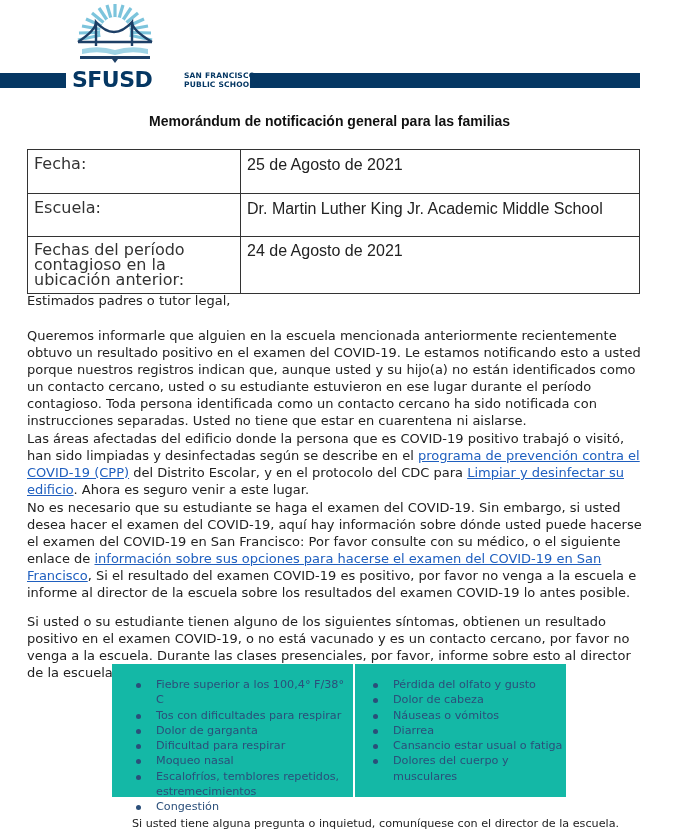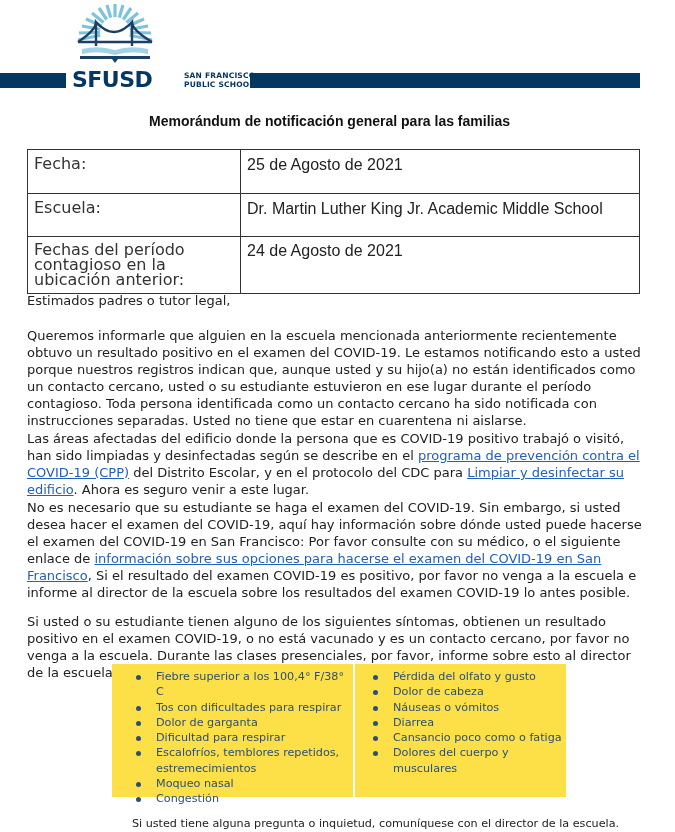--- a/index.html
+++ b/index.html
@@ -21,21 +21,21 @@
   table.info td.lbl { width: 200px; font-size: 16px; color: #333333; line-height: 15px; }
   table.info td.val { font-family: "Liberation Sans", sans-serif; font-size: 16px; color: #222222; }
   table.info tr.r1 td { height: 31px; }
   table.info tr.r2 td { height: 30px; }
   table.info tr.r3 td { height: 27px; padding-top: 5px; }
 
   .para { position: absolute; left: 27px; width: 615px; font-size: 13px; line-height: 17px; color: #222222; }
   .para a { color: #1f5fbf; text-decoration: underline; }
 
   .symptoms { position: absolute; left: 112px; top: 664px; width: 454px; height: 133px; display: flex; }
-  .sym-col { background: #fde047; height: 100%; box-sizing: border-box; padding-top: 5px; }
+  .sym-col { background: #14b8a6; height: 100%; box-sizing: border-box; padding-top: 13px; }
   .sym-col.c1 { width: 241px; margin-right: 2px; }
   .sym-col.c2 { width: 211px; }
   .sym-col ul { margin: 0; padding: 0 0 0 44px; list-style: none; }
   .sym-col li { position: relative; font-size: 11.2px; line-height: 15.3px; color: #2b4f7a; }
   .sym-col li::before { content: ""; position: absolute; left: -20px; top: 6px; width: 5px; height: 5px; border-radius: 50%; background: #2b4f7a; }
 
   .closing { position: absolute; left: 0; top: 817px; width: 675px; text-align: center; font-size: 11.2px; color: #222222; margin-left: 38px; }
 </style>
 </head>
 <body>
@@ -108,30 +108,30 @@
 
 <div class="para" style="top:613px;">Si usted o su estudiante tienen alguno de los siguientes síntomas, obtienen un resultado positivo en el examen COVID-19, o no está vacunado y es un contacto cercano, por favor no venga a la escuela. Durante las clases presenciales, por favor,  informe sobre esto al director de la escuela lo antes posible.</div>
 
 <div class="symptoms">
   <div class="sym-col c1">
     <ul>
       <li>Fiebre superior a los 100,4° F/38° C</li>
       <li>Tos con dificultades para respirar</li>
       <li>Dolor de garganta</li>
       <li>Dificultad para respirar</li>
+      <li>Moqueo nasal</li>
       <li>Escalofríos, temblores repetidos, estremecimientos</li>
-      <li>Moqueo nasal</li>
       <li>Congestión</li>
     </ul>
   </div>
   <div class="sym-col c2">
     <ul style="padding-left:38px;">
       <li>Pérdida del olfato y gusto</li>
       <li>Dolor de cabeza</li>
       <li>Náuseas o vómitos</li>
       <li>Diarrea</li>
-      <li>Cansancio poco como o fatiga</li>
+      <li>Cansancio estar usual o fatiga</li>
       <li>Dolores del cuerpo y musculares</li>
     </ul>
   </div>
 </div>
 
 <div class="closing">Si usted tiene alguna pregunta o inquietud, comuníquese con el director de la escuela.</div>
 
 </body></html>

